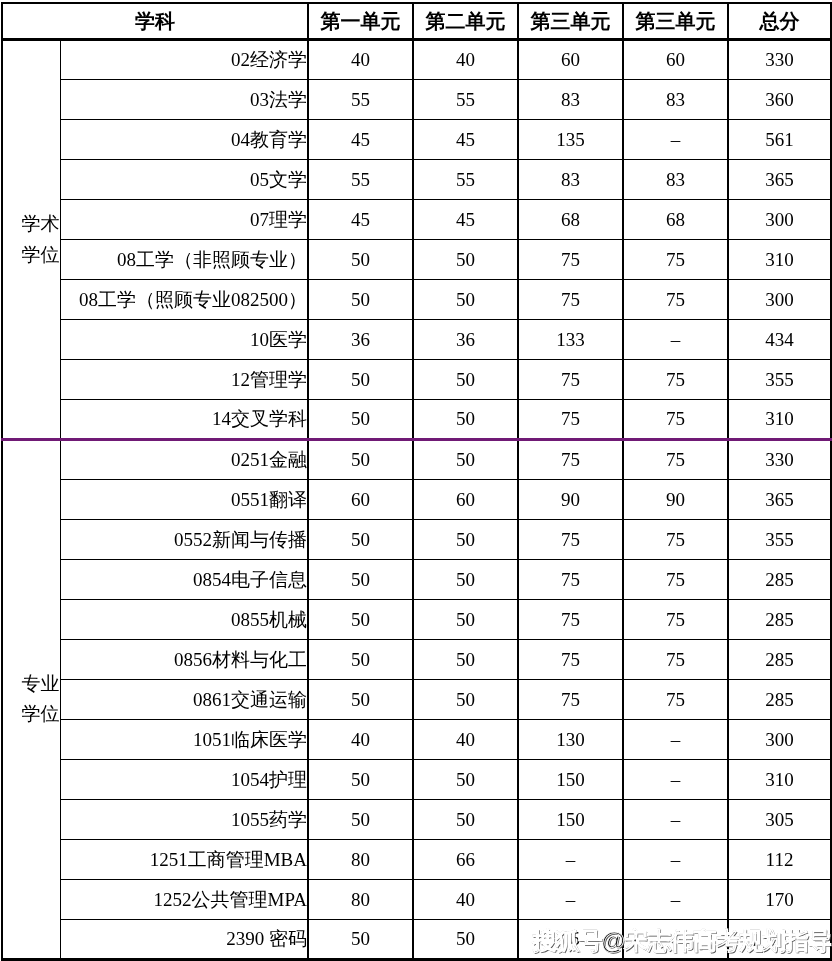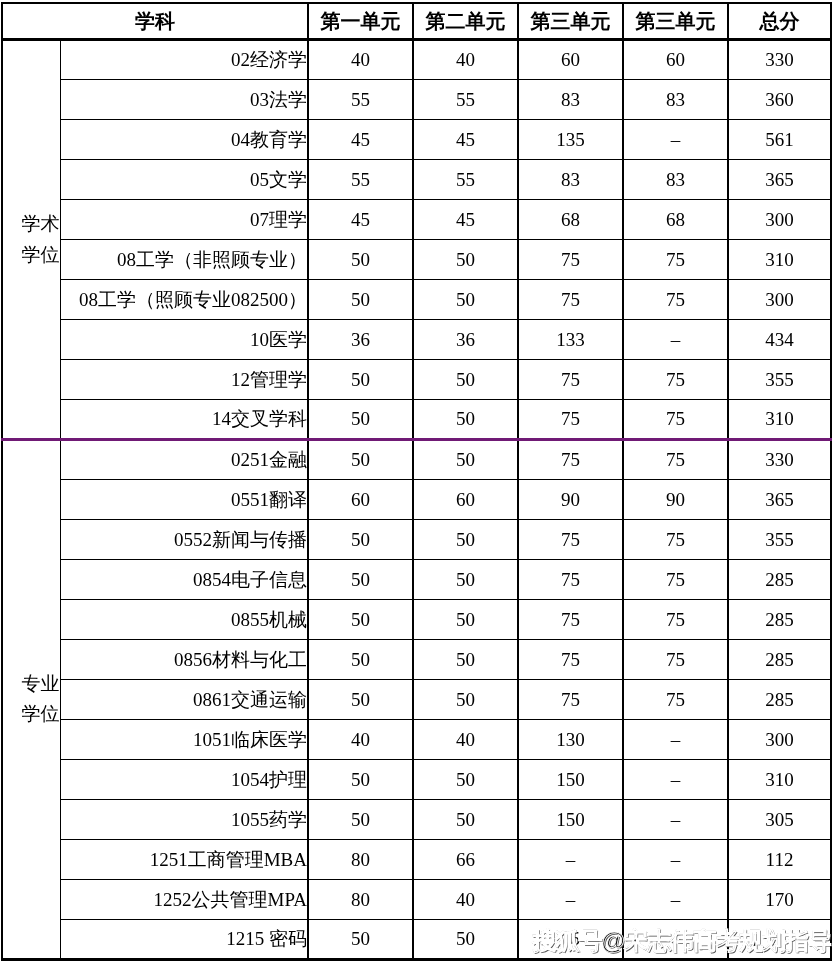--- a/index.html
+++ b/index.html
@@ -278,21 +278,21 @@
         </tr>
         <tr>
           <td class="subject">1252公共管理MPA</td>
           <td class="value">80</td>
           <td class="value">40</td>
           <td class="value">–</td>
           <td class="value">–</td>
           <td class="value">170</td>
         </tr>
         <tr>
-          <td class="subject">1215 密码</td>
+          <td class="subject">2390 密码</td>
           <td class="value">50</td>
           <td class="value">50</td>
           <td class="value">75</td>
           <td class="value"></td>
           <td class="value"></td>
         </tr>
       </tbody>
   </table>
 
   <div class="watermark">搜狐号@宋志伟高考规划指导</div>

